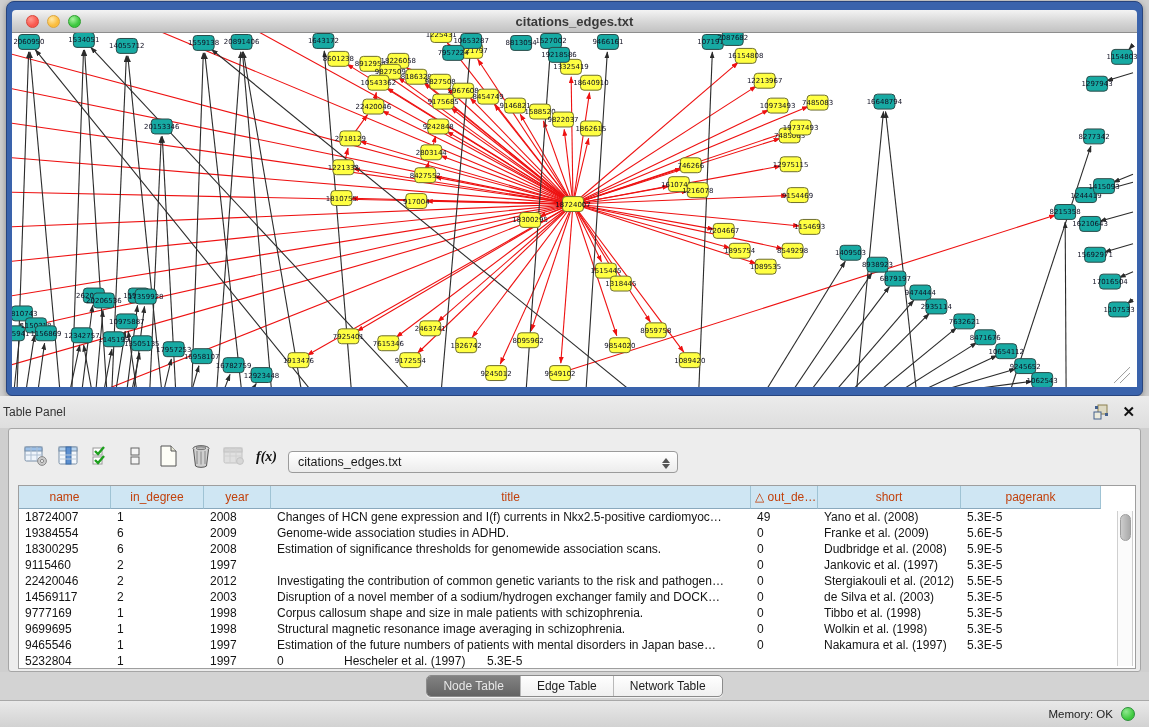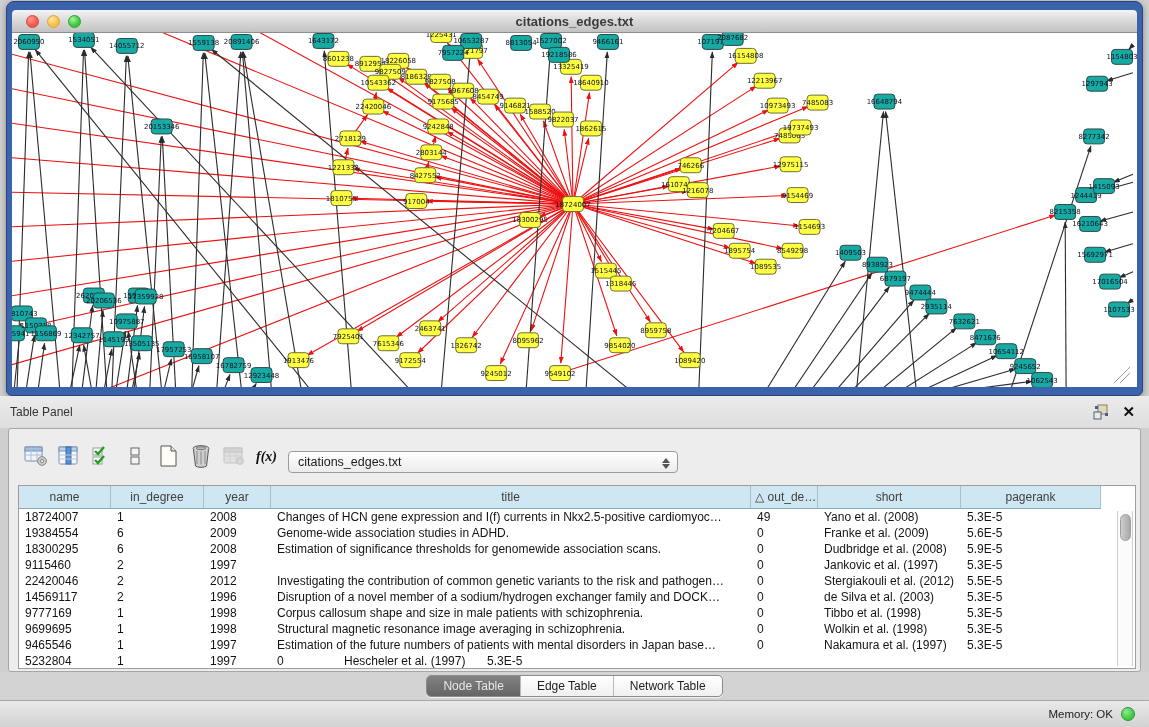--- a/index.html
+++ b/index.html
@@ -21,21 +21,21 @@
   .light.red    { background:radial-gradient(circle at 35% 30%, #ff9a90, #f9594f 60%); border:1px solid #d94439; }
   .light.yellow { background:radial-gradient(circle at 35% 30%, #ffe9a8, #fbbd3e 60%); border:1px solid #dda53a; }
   .light.green  { background:radial-gradient(circle at 35% 30%, #a8f3a0, #3dc83f 60%); border:1px solid #2ca02e; }
   .win-title { flex:1; text-align:center; font-size:13px; font-weight:bold; color:#3a3a3a; }
   .net-canvas { flex:1; background:#ffffff; position:relative; overflow:hidden; }
   .net-canvas svg { position:absolute; left:0; top:0; width:100%; height:100%; }
 
   
   .tp-header { position:absolute; left:0; top:396px; width:1149px; height:32px;
     background:linear-gradient(#ebebeb,#dedede); display:flex; align-items:center; }
-  .tp-title { font-size:12px; color:#333; padding-left:10px; flex:1; }
+  .tp-title { font-size:12px; color:#333; padding-left:3px; flex:1; }
   .tp-float { width:18px; height:16px; margin-right:12px; cursor:pointer; }
   .tp-close { font-size:15px; font-weight:bold; color:#111; margin-right:14px; cursor:pointer; line-height:16px; }
 
   
   .card { position:absolute; left:8px; top:428px; width:1133px; height:244px;
     background:#ededed; border:1px solid #a6a6a6; border-radius:3px; }
   .toolbar { position:absolute; left:0; top:0; width:100%; height:56px; }
   .tbtn { position:absolute; top:12px; width:30px; height:32px; display:flex;
     align-items:center; justify-content:center; background:transparent; border:none; cursor:pointer; }
   .tbtn[disabled] { opacity:.5; cursor:default; }
@@ -46,21 +46,21 @@
   .stepper { position:absolute; right:7px; top:3px; width:9px; height:16px;
     display:flex; flex-direction:column; align-items:center; justify-content:center; gap:1px; }
   .stepper i { width:0; height:0; border-left:4px solid transparent; border-right:4px solid transparent; }
   .stepper .up { border-bottom:5px solid #555; }
   .stepper .dn { border-top:5px solid #555; }
 
   .tableWrap { position:absolute; left:9px; top:56px; width:1118px; height:184px;
     background:#ffffff; border:1px solid #9e9e9e; overflow:hidden; }
   .thead { display:flex; height:23px; }
   .th { background:#cfe6f3; border-right:1px solid #9fc3d4; border-bottom:1px solid #8aa9bd;
-    font-size:12px; color:#404040; display:flex; align-items:center; justify-content:center;
+    font-size:12px; color:#c2410c; display:flex; align-items:center; justify-content:center;
     overflow:hidden; white-space:nowrap; }
   .th.left { justify-content:flex-start; padding-left:4px; }
   .tr { display:flex; height:16px; }
   .td { font-size:12px; color:#141414; white-space:nowrap; overflow:hidden;
     padding-left:6px; line-height:16px; }
   .vscroll { position:absolute; right:2px; top:25px; bottom:2px; width:16px;
     background:#fbfbfb; border-left:1px solid #cfcfcf; border-right:1px solid #cfcfcf; }
   .vthumb { margin:3px auto 0 auto; width:11px; height:27px;
     background:linear-gradient(90deg,#cdcdcd,#a9a9a9); border:1px solid #9e9e9e; border-radius:6px; }
 
@@ -819,21 +819,21 @@
             <div class="td" style="width: 93px;">2</div>
             <div class="td" style="width: 67px;">2012</div>
             <div class="td" style="width: 480px;">Investigating the contribution of common genetic variants to the risk and pathogen…</div>
             <div class="td" style="width: 67px;">0</div>
             <div class="td" style="width: 143px;">Stergiakouli et al. (2012)</div>
             <div class="td" style="width: 140px;">5.5E-5</div>
           </div>
           <div class="tr">
             <div class="td" style="width: 92px;">14569117</div>
             <div class="td" style="width: 93px;">2</div>
-            <div class="td" style="width: 67px;">1996</div>
+            <div class="td" style="width: 67px;">2003</div>
             <div class="td" style="width: 480px;">Disruption of a novel member of a sodium/hydrogen exchanger family and DOCK…</div>
             <div class="td" style="width: 67px;">0</div>
             <div class="td" style="width: 143px;">de Silva et al. (2003)</div>
             <div class="td" style="width: 140px;">5.3E-5</div>
           </div>
           <div class="tr">
             <div class="td" style="width: 92px;">9777169</div>
             <div class="td" style="width: 93px;">1</div>
             <div class="td" style="width: 67px;">1998</div>
             <div class="td" style="width: 480px;">Corpus callosum shape and size in male patients with schizophrenia.</div>

